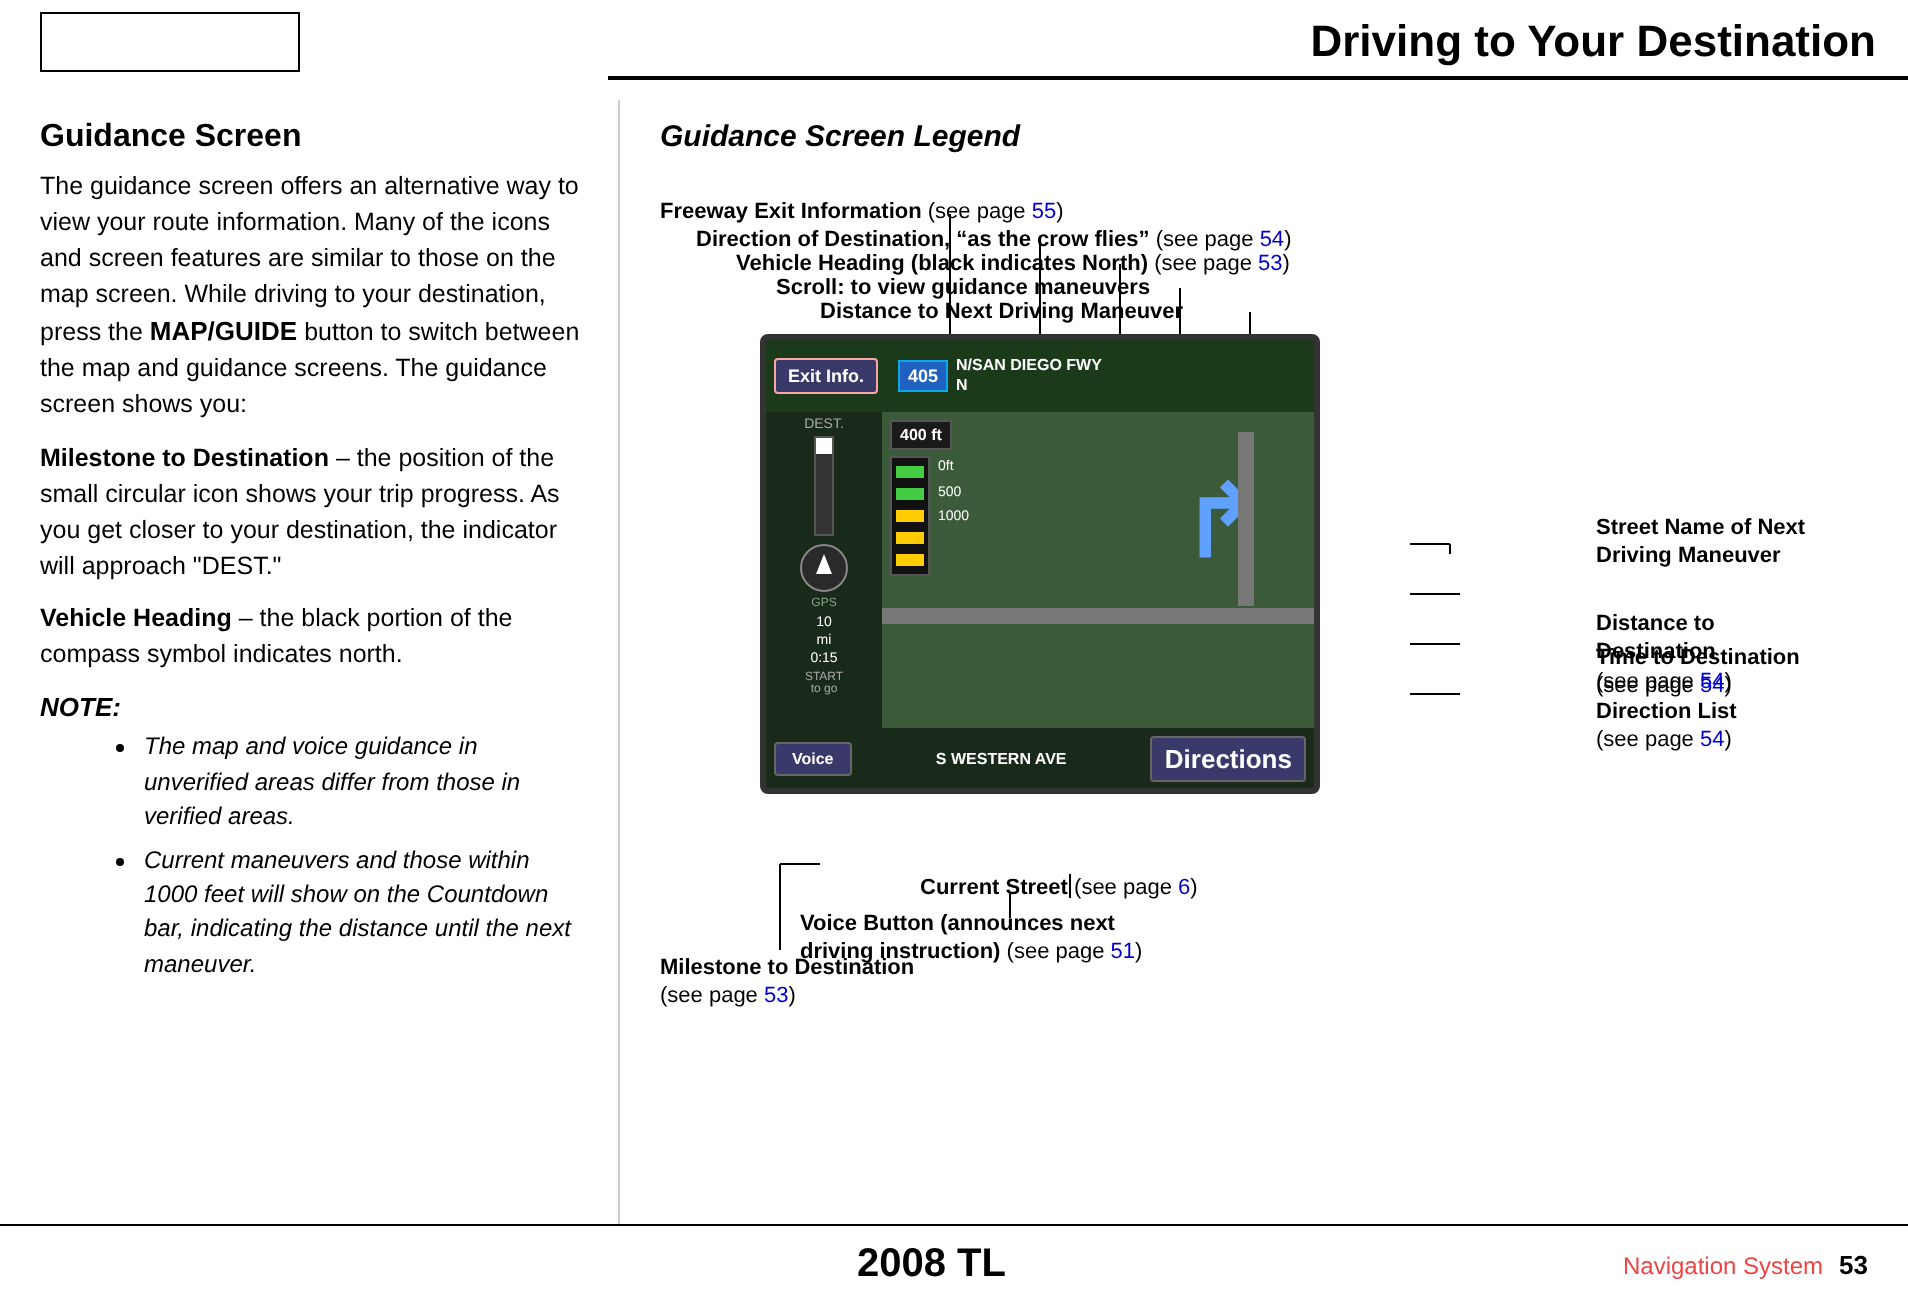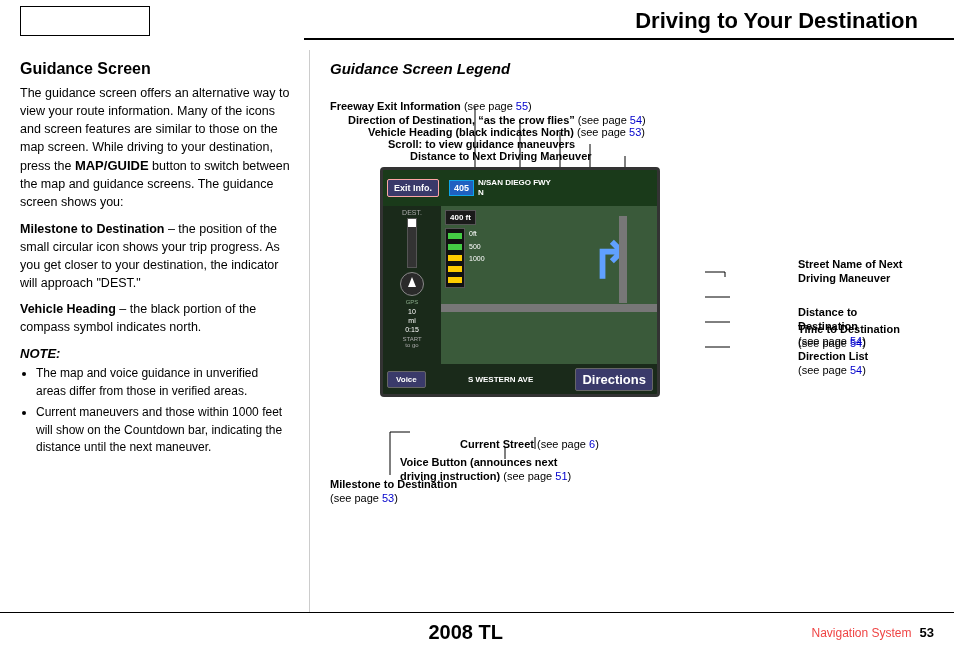--- a/index.html
+++ b/index.html
@@ -13,21 +13,21 @@
       overflow: hidden;
       position: relative;
     }
 
     
     .page-header {
       position: absolute;
       top: 0;
       right: 0;
       width: 650px;
-      padding: 8px 36px 4px 20px;
+      padding: 8px 16px 4px 20px;
       border-bottom: 2px solid #000;
       text-align: right;
     }
     .page-header h1 {
       font-size: 22px;
       font-weight: bold;
     }
 
     
     .top-left-box {
@@ -84,21 +84,23 @@
       font-size: 13px;
       margin-bottom: 4px;
     }
     .note-section ul {
       list-style: disc;
       padding-left: 16px;
     }
     .note-section ul li {
       font-size: 12px;
       line-height: 1.45;
+      font-style: italic;
       margin-bottom: 4px;
+      margin-left: 36px;
     }
 
     
     .right-col {
       flex: 1;
       padding: 10px 16px 10px 20px;
       position: relative;
     }
     .right-col h2 {
       font-size: 15px;

